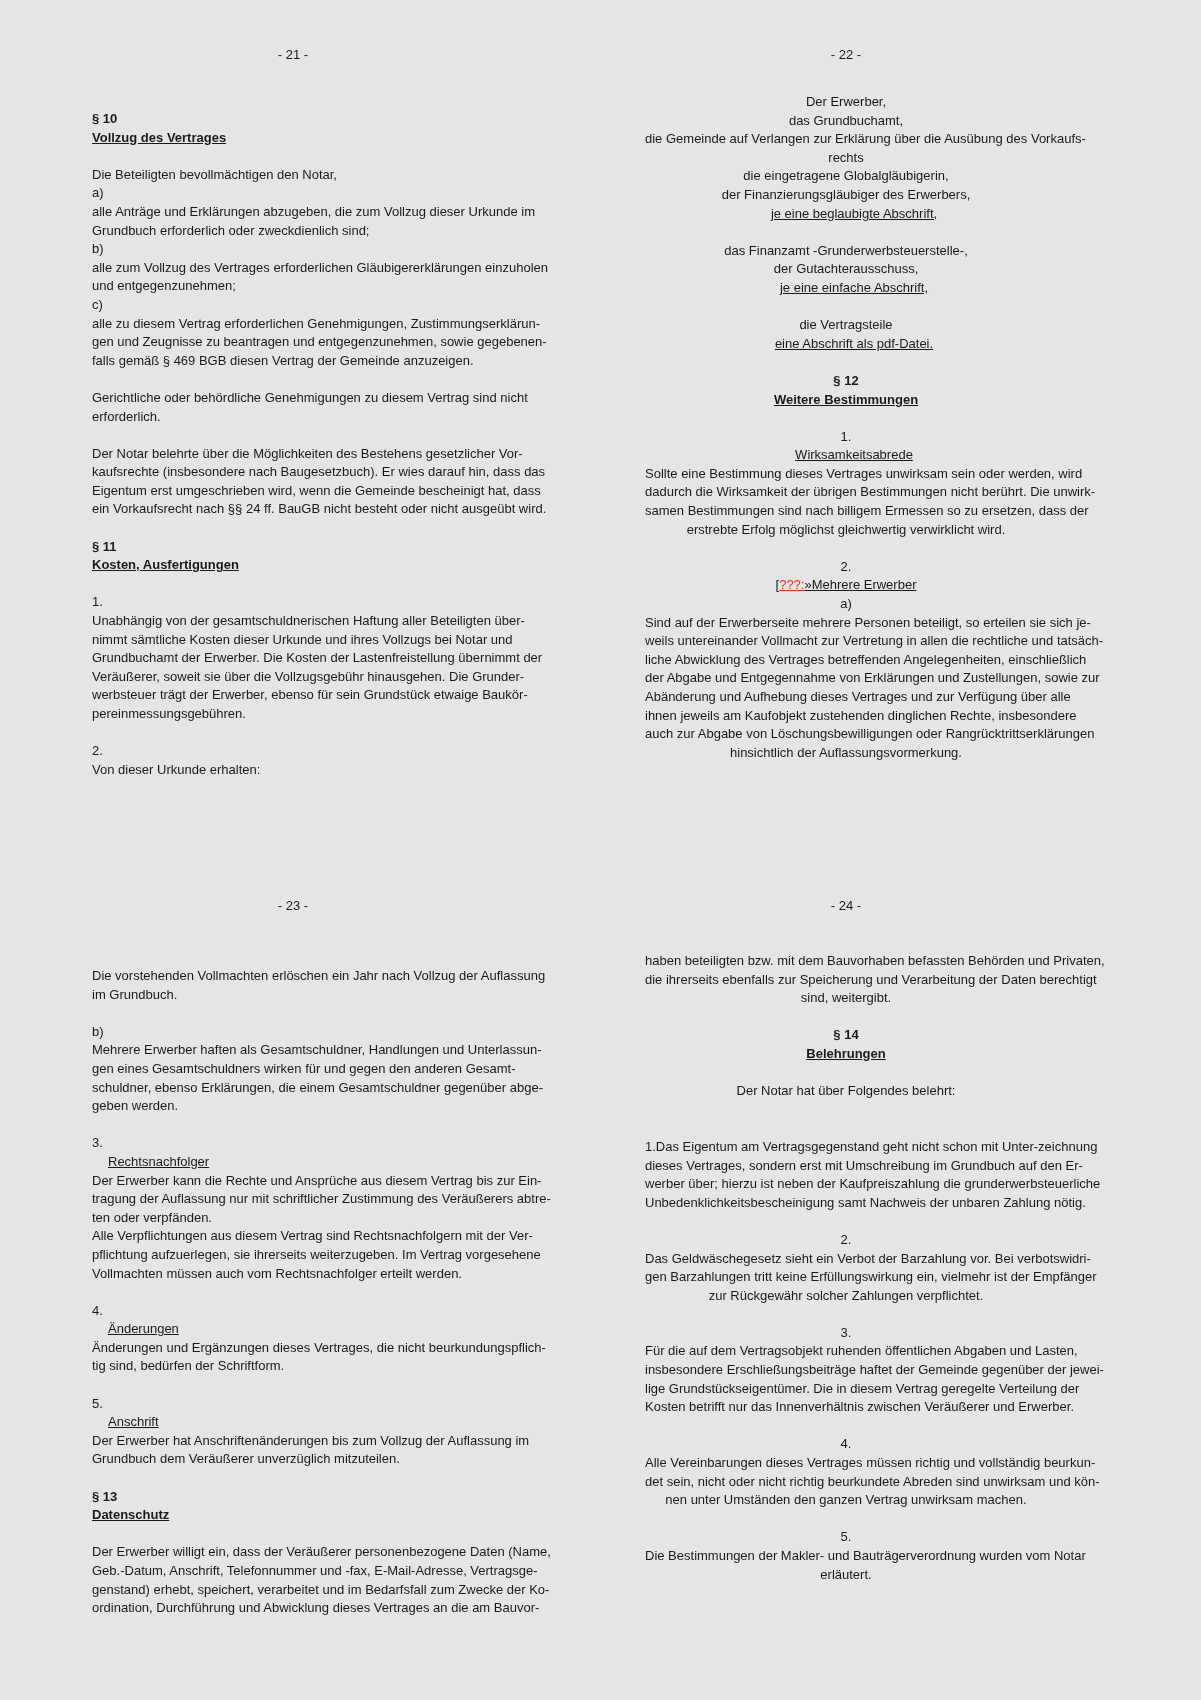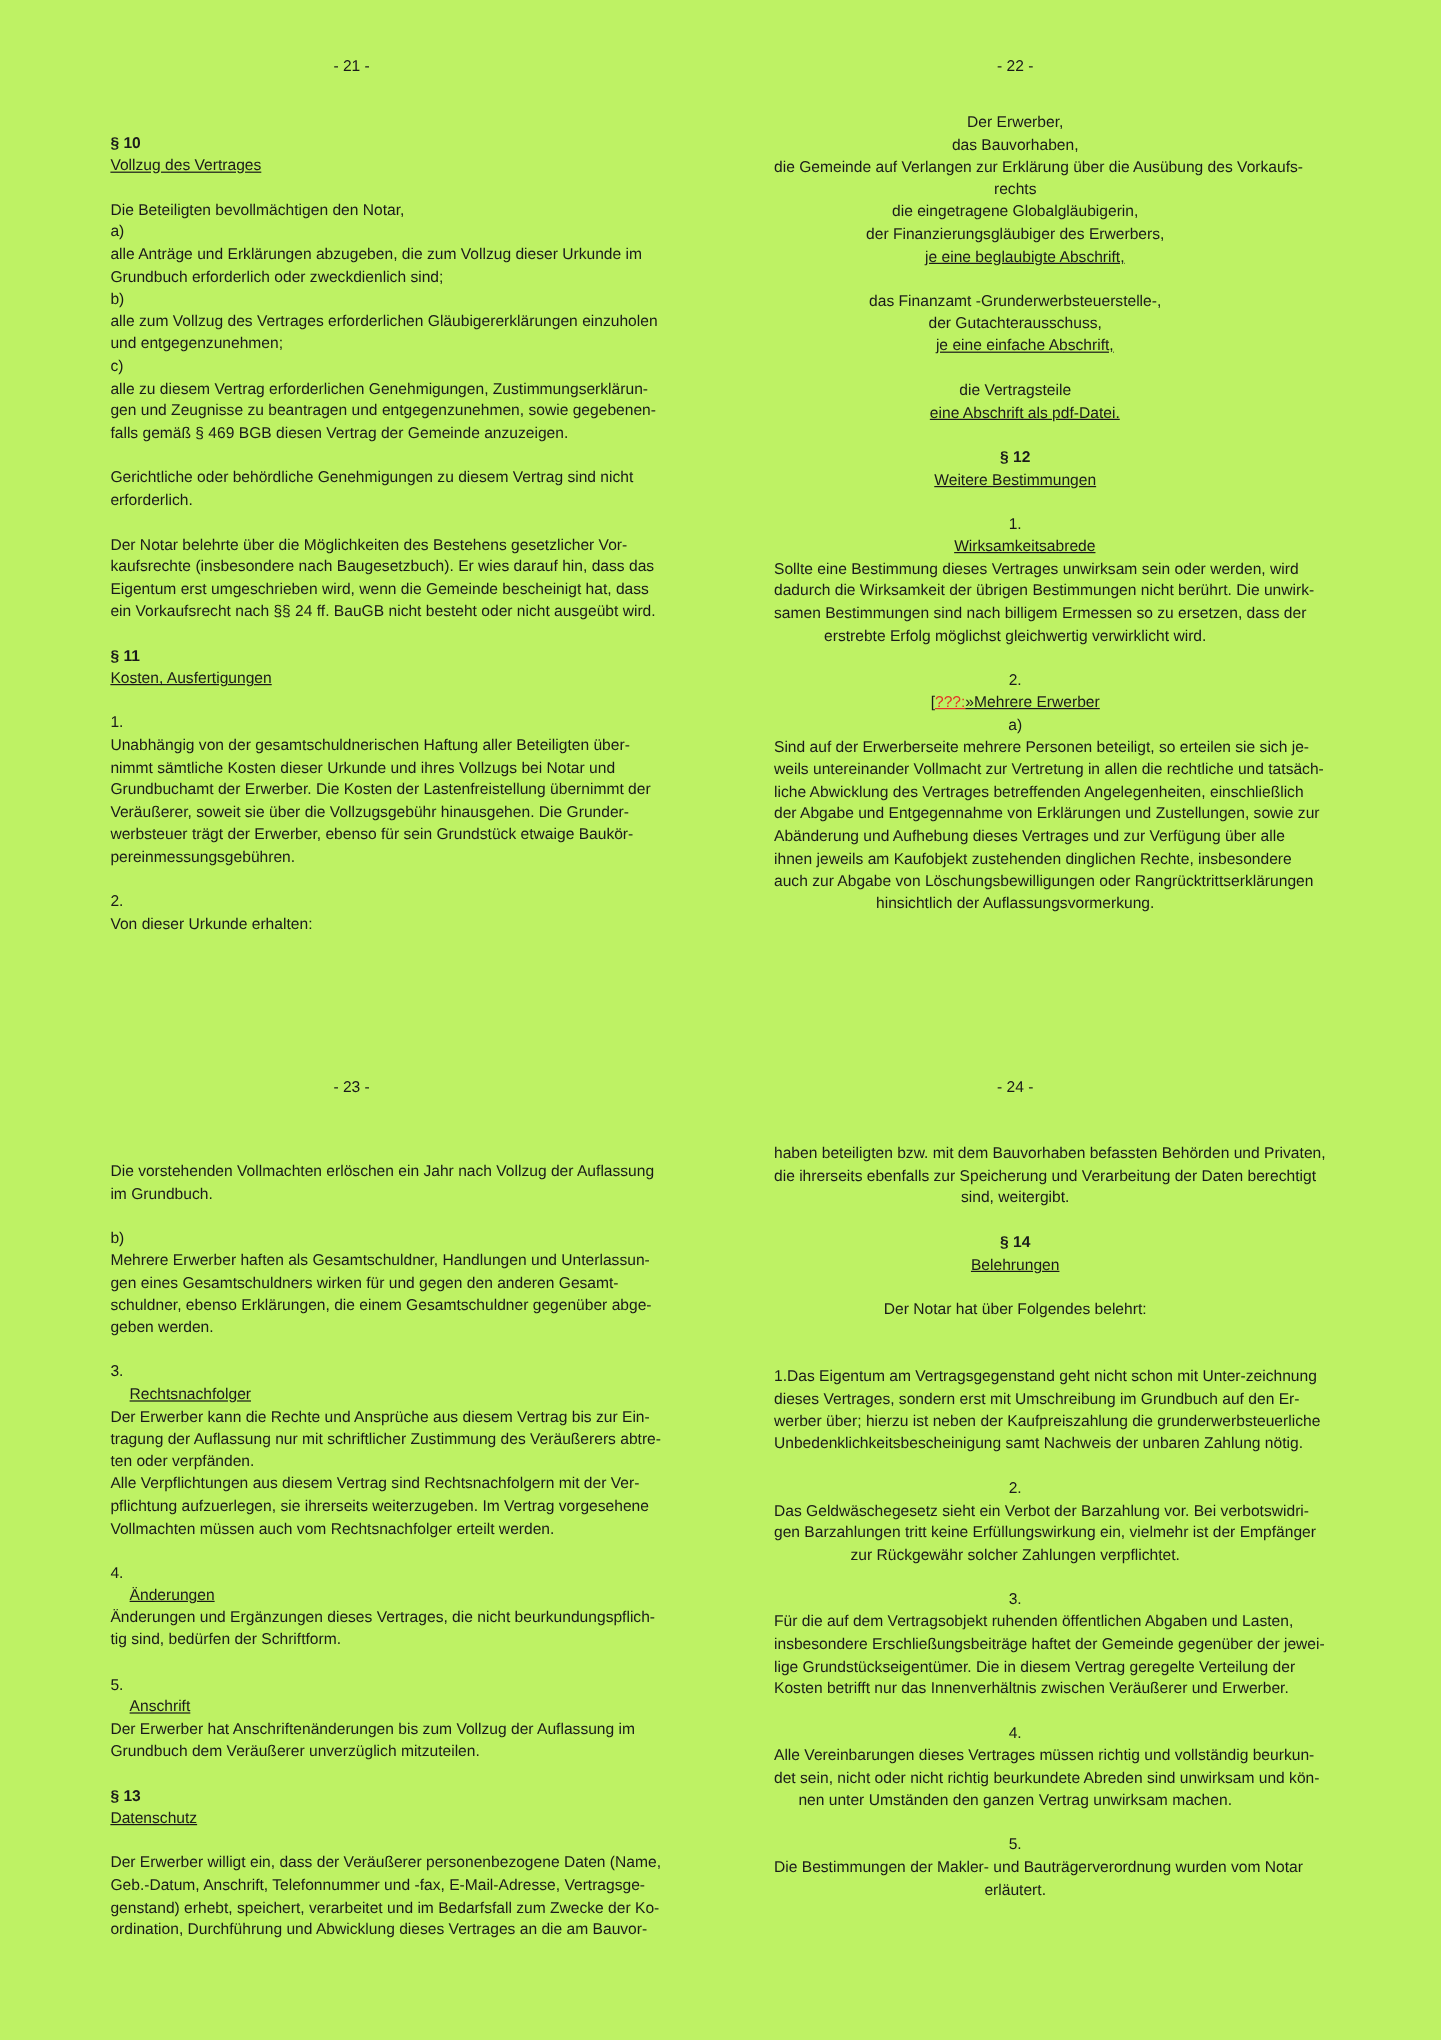--- a/index.html
+++ b/index.html
@@ -1,19 +1,19 @@
 <!DOCTYPE html>
 <html><head>
 <meta charset="utf-8">
 <style>
   html,body { margin:0; padding:0; background:#ffffff; }
   .sheet {
     position:relative;
     width:1201px; height:1700px;
-    background:#bef264;
+    background:#e5e5e5;
     font-family:"Liberation Sans", "DejaVu Sans", sans-serif;
     color:#1a1a1a;
     overflow:hidden;
   }
   .page { position:absolute; }
   .page-number {
     position:absolute;
     width:402px;
     text-align:center;
     font-size:13px;
@@ -21,21 +21,21 @@
     white-space:nowrap;
   }
   .page-content {
     position:absolute;
     width:402px;
     font-size:13px;
     line-height:18.6px;
   }
   .line { height:18.6px; white-space:nowrap; }
   .line.b  { font-weight:bold; }
-  .line.bu { font-weight:normal; text-decoration:underline; }
+  .line.bu { font-weight:bold; text-decoration:underline; }
   .line.u  { text-decoration:underline;margin-left:16px; }
   .line.gap{ }
   .line.seg span { text-decoration:underline; }
 </style>
 </head>
 <body>
 
 <div class="sheet">
 
   <div class="page">
@@ -77,21 +77,21 @@
         <div class="line gap">&nbsp;</div>
         <div class="line p">2.</div>
         <div class="line p">Von dieser Urkunde erhalten:</div>
       </div>
   </div>
 
   <div class="page">
     <div class="page-number" style="left:645px; top:46px;">- 22 -</div>
     <div class="page-content" style="left:645px; top:93px;text-align:center;">
         <div class="line p">Der Erwerber,</div>
-        <div class="line p">das Bauvorhaben,</div>
+        <div class="line p">das Grundbuchamt,</div>
         <div class="line p">die Gemeinde auf Verlangen zur Erklärung über die Ausübung des Vorkaufs-</div>
         <div class="line p">rechts</div>
         <div class="line p">die eingetragene Globalgläubigerin,</div>
         <div class="line p">der Finanzierungsgläubiger des Erwerbers,</div>
         <div class="line u">je eine beglaubigte Abschrift,</div>
         <div class="line gap">&nbsp;</div>
         <div class="line p">das Finanzamt -Grunderwerbsteuerstelle-,</div>
         <div class="line p">der Gutachterausschuss,</div>
         <div class="line u">je eine einfache Abschrift,</div>
         <div class="line gap">&nbsp;</div>

